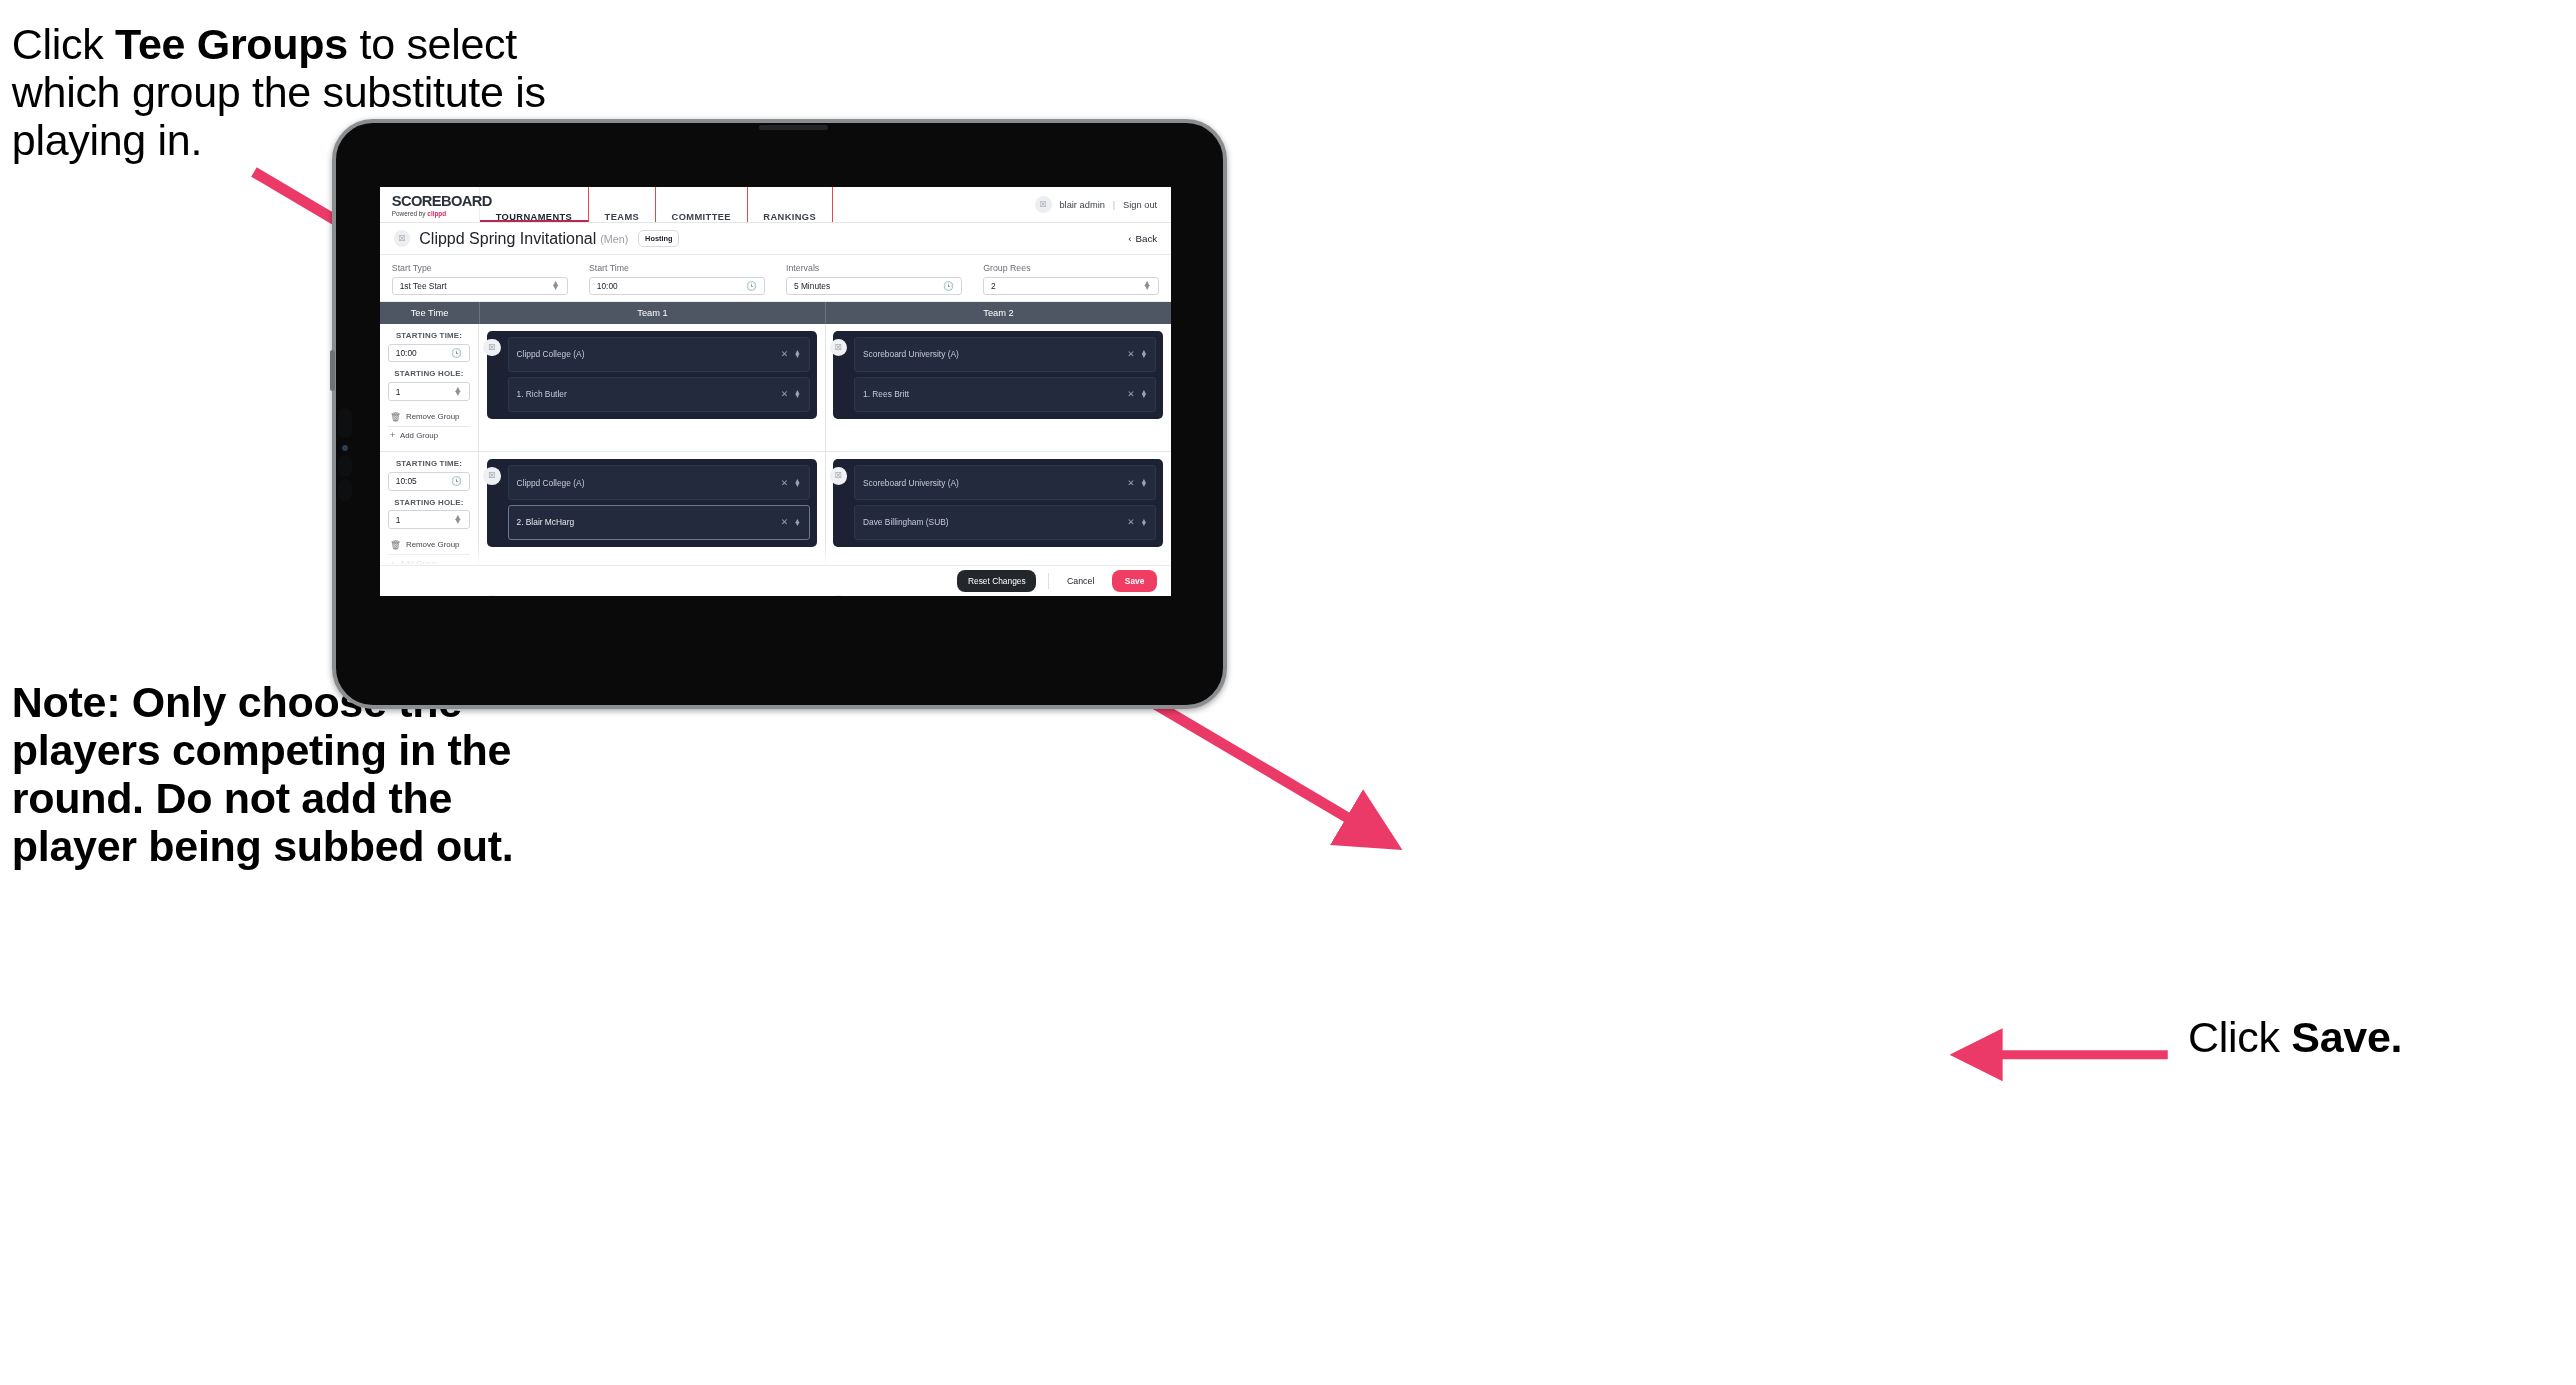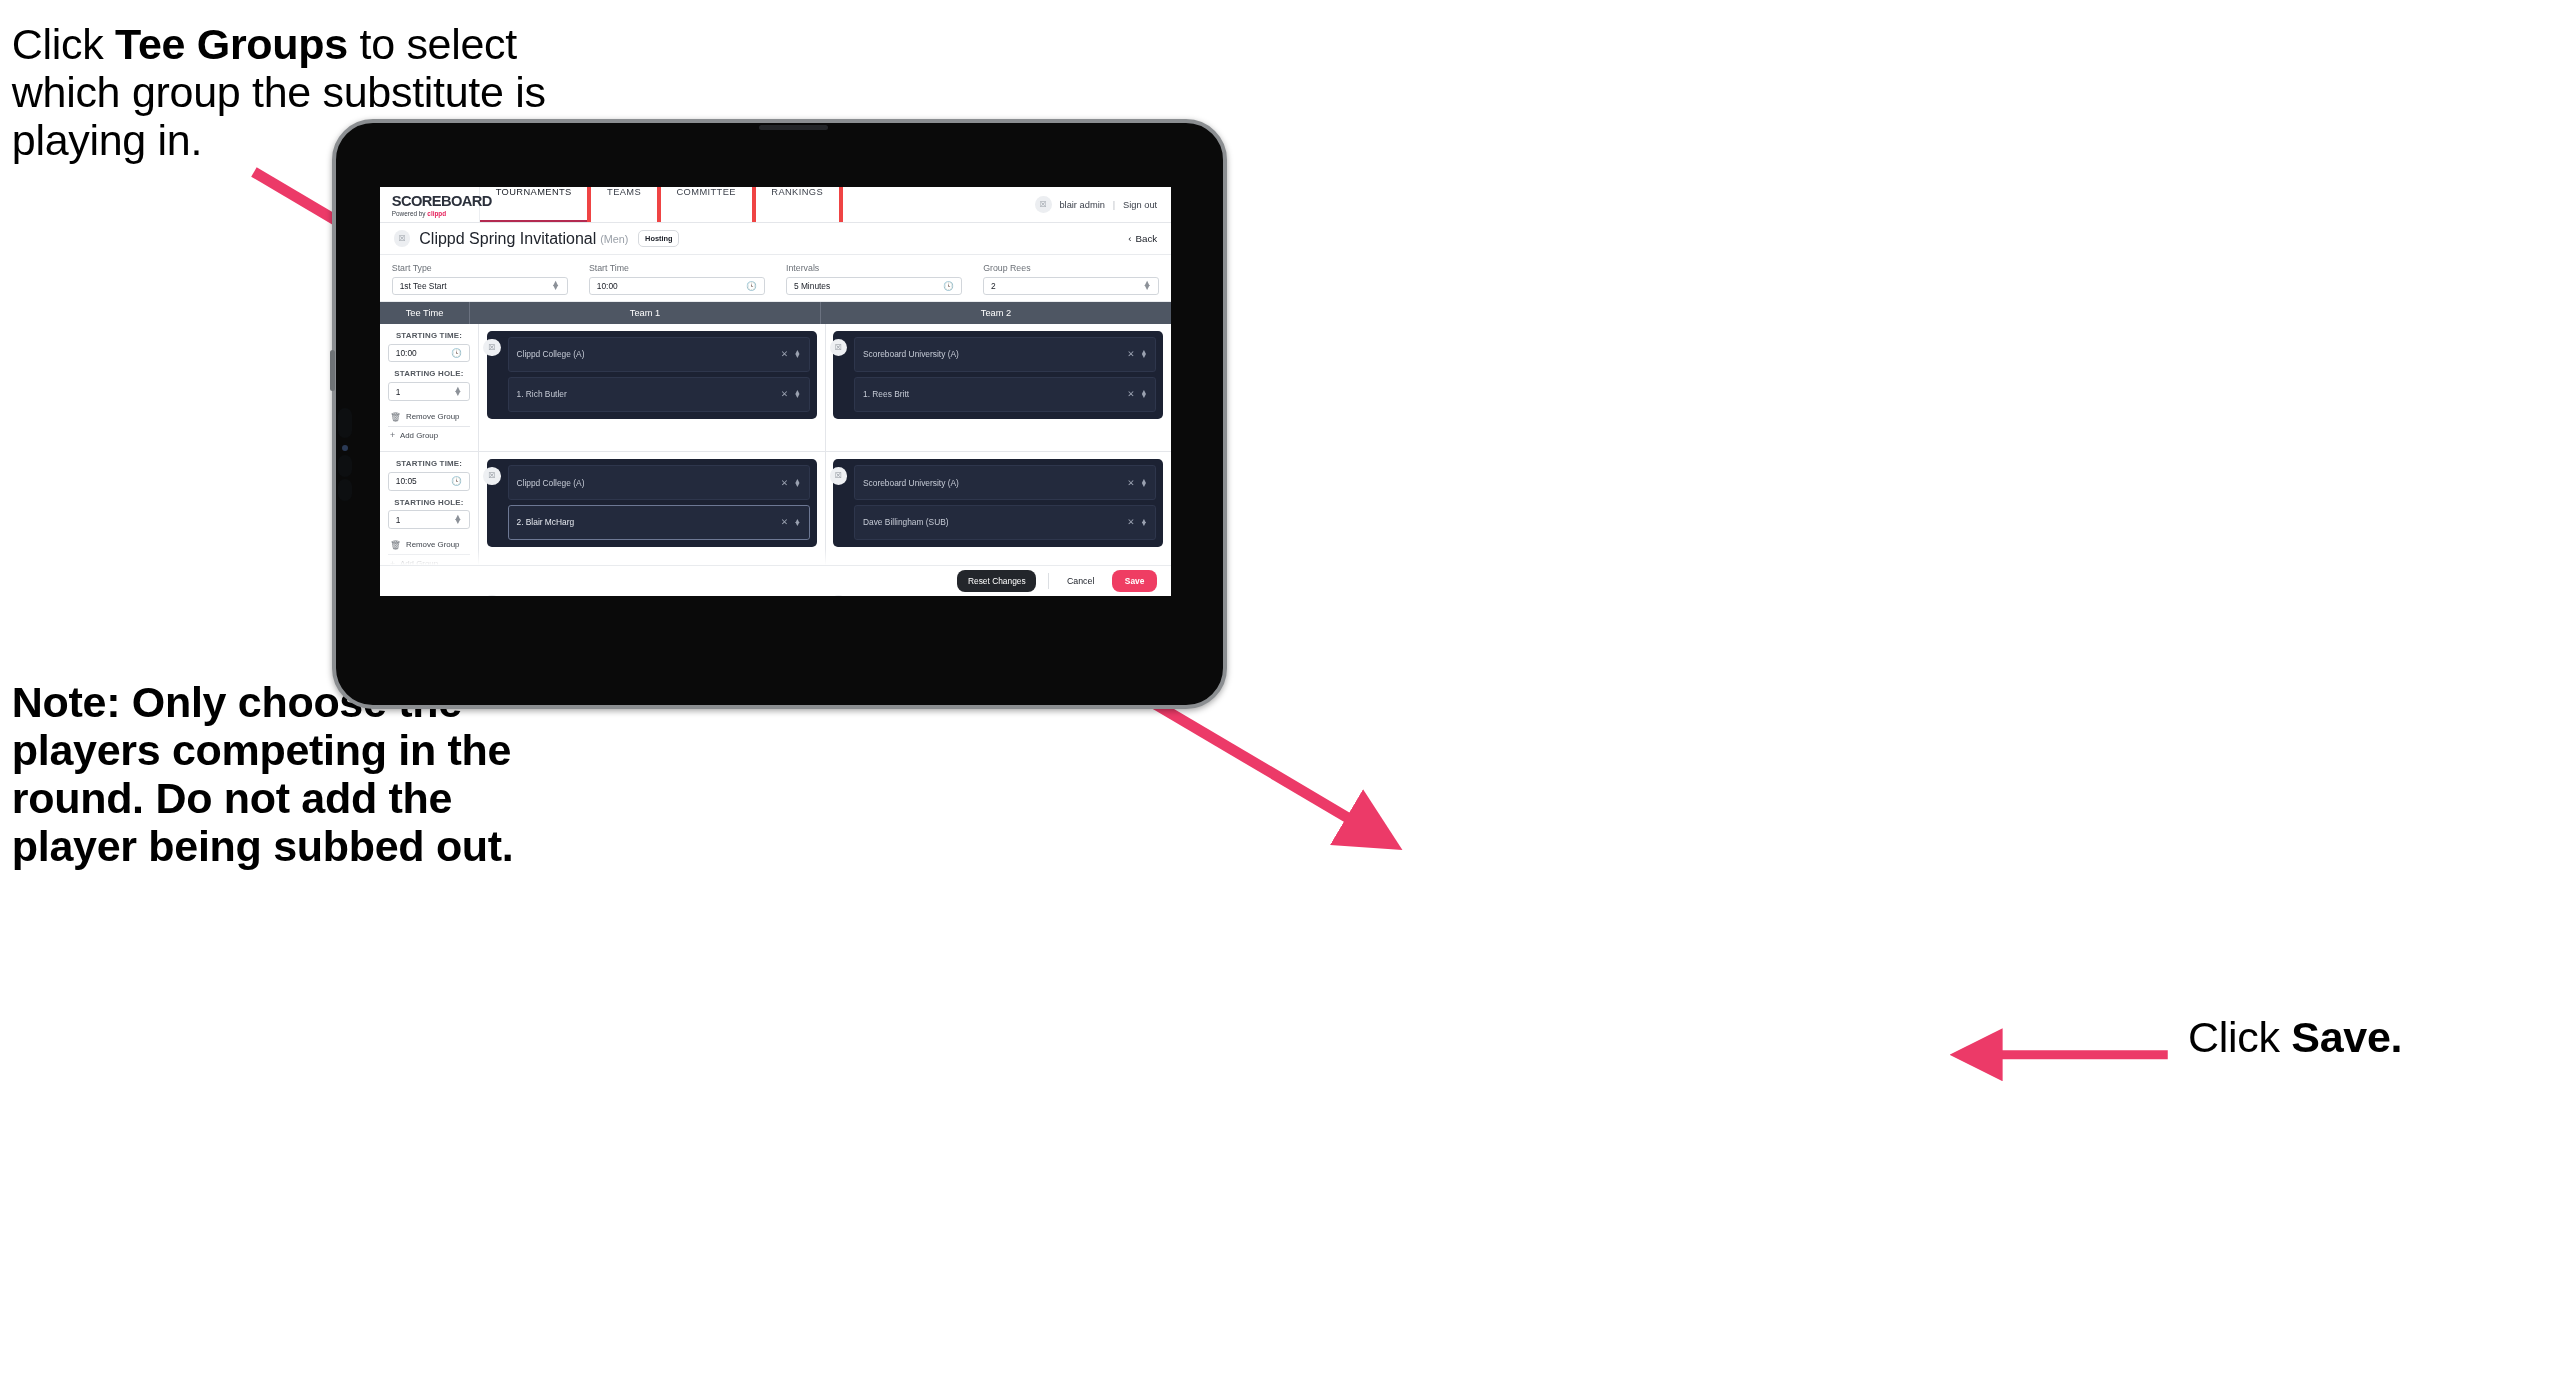--- a/index.html
+++ b/index.html
@@ -45,23 +45,23 @@
     font-size:9.8px; color:#20242c;
   }
 
   
   #navbar { height:36px; display:flex; align-items:stretch; border-bottom:1px solid #e4e6ea; background:#fff; }
   #brand { width:100px; display:flex; flex-direction:column; justify-content:center; padding-left:11.8px; border-right:1px solid #eceef1; }
   #brand .logo { font-size:14.7px; font-weight:bold; letter-spacing:-0.6px; color:#2b303b; font-family:"Liberation Sans", sans-serif; }
   #brand .sub { font-size:6.4px; color:#3b4049; margin-top:1px; }
   #brand .sub .pink { color:#e5215b; font-weight:bold; }
   .navtab {
-    display:flex; align-items:flex-start; padding:0 15.7px;
+    display:flex; align-items:flex-end; padding:0 15.7px;
     font-size:9.3px; letter-spacing:0.4px; color:#3a3f49; cursor:pointer;
-    border-right:4px solid #ef4444; position:relative;
+    border-right:1px solid #ef4444; position:relative;font-weight:bold;
   }
   .navtab.active { color:#20242c; }
   .navtab.active:after {
     content:""; position:absolute; left:0; right:0; bottom:0; height:2.5px; background:#b32950;
   }
   #nav-right { margin-left:auto; display:flex; align-items:center; padding-right:13.8px; gap:7.9px; }
   .avatar {
     width:16.7px; height:16.7px; border-radius:50%; background:#eceef1;
     display:flex; align-items:center; justify-content:center; font-size:7.9px; color:#9aa0a8;
   }
@@ -89,21 +89,21 @@
     display:flex; align-items:center; padding:0 6.9px; font-size:8.4px; color:#20242c;
   }
   .ctrl .val { flex:1; }
   .ctrl .ico { color:#8c9198; font-size:8.8px; }
   .stepper { display:flex; flex-direction:column; line-height:3.9px; font-size:6.9px; color:#7d828a;}
 
   
   #tbl { border-top:1px solid #e9ebee; }
   #thead { display:flex; background:#4e5663; color:#fff; height:21.6px; align-items:stretch; }
   #thead .th { display:flex; align-items:center; justify-content:center; font-size:9.3px; }
-  .col-tee  { width:90px; border-right:1px solid #6b7280; }
+  .col-tee  { width:100px; border-right:1px solid #6b7280; }
   .col-team { flex:1; border-right:1px solid #6b7280; }
   .col-team:last-child { border-right:none; }
 
   .grouprow { display:flex; border-bottom:1px solid #e4e6ea; align-items:stretch; min-height:122px; }
   .teecell { width:99px; border-right:1px solid #e4e6ea; padding:6.9px 7.9px; display:flex; flex-direction:column; align-items:center;}
   .teecell .cap { font-size:7.9px; font-weight:bold; color:#53585f; letter-spacing:0.2px; margin-bottom:3.9px; text-align:center;}
   .teecell .ctrl { width:100%; margin-bottom:6.9px; }
   .linkrow { width:100%; display:flex; align-items:center; gap:4.9px; font-size:7.9px; color:#41464e; padding:3.9px 2px; cursor:pointer;}
   .linkrow.bordered { border-top:1px solid #e4e6ea; }
   .linkrow .pi { font-size:8.8px; color:#6b7077; }

